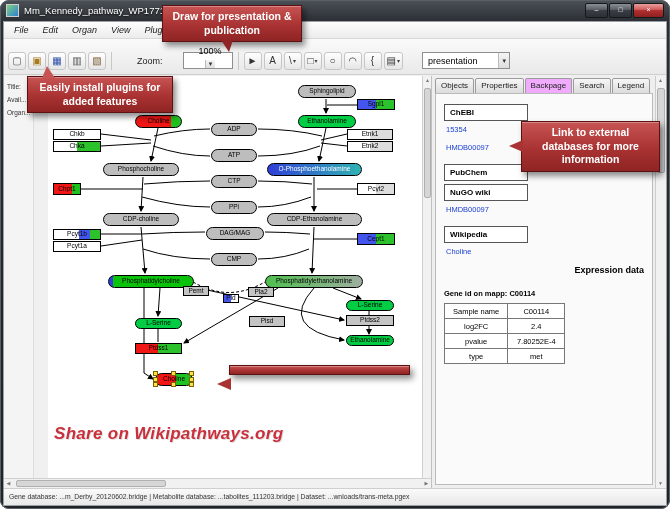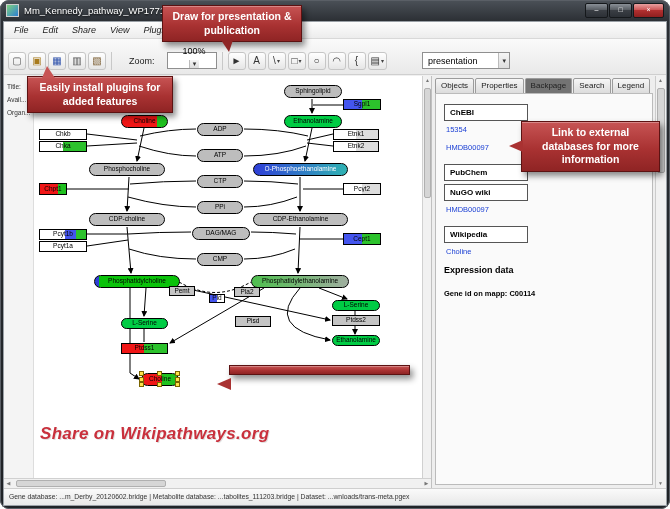--- a/index.html
+++ b/index.html
@@ -18,59 +18,59 @@
   .menubar{position:absolute;top:0;left:0;right:0;height:16px;background:linear-gradient(#fdfdfd,#ececec);
            border-bottom:1px solid #d8d8d8;display:flex;align-items:center;padding-left:3px;}
   .menu-item{font-size:9px;color:#222;padding:1px 7px;font-style:italic;}
   .toolbar{position:absolute;top:17px;left:0;right:0;height:36px;background:linear-gradient(#fafafa,#e9e9e9);
            border-bottom:1px solid #cfcfcf;display:flex;align-items:center;padding:8px 4px 0 4px;box-sizing:border-box;}
   .tb-group{display:flex;gap:2px;}
   .tb-btn{min-width:18px;height:18px;border:1px solid #c6c6c6;border-radius:3px;background:linear-gradient(#ffffff,#e6e6e6);
           display:flex;align-items:center;justify-content:center;font-size:10px;padding:0 2px;box-sizing:border-box;}
   .tb-dd{font-size:6px;color:#444;margin-left:1px;}
   .tb-sep{width:1px;height:18px;background:#c8c8c8;margin:0 5px;flex:none;}
-  .zoom-label{font-size:9px;color:#222;margin:0 12px;}
+  .zoom-label{font-size:9px;color:#222;margin:0 20px;}
   .combo{height:17px;background:#fff;border:1px solid #8f8f8f;display:flex;align-items:center;font-size:9px;
          padding:0 0 0 5px;gap:4px;box-sizing:border-box;}
   .combo .dd{font-size:7px;color:#333;border-left:1px solid #bbb;padding:0 3px;height:100%;display:flex;align-items:center;
              background:linear-gradient(#f5f5f5,#dddddd);}
   .combo.zoom{width:50px;justify-content:flex-end;flex-direction:column;}
   .combo.viz{margin-left:auto;margin-right:152px;width:88px;justify-content:space-between;}
   .main{position:absolute;top:54px;left:0;right:0;bottom:17px;}
   .side-info{position:absolute;left:0;top:0;width:30px;bottom:9px;background:#f4f4f4;border-right:1px solid #dddddd;
              overflow:hidden;padding:4px 0 0 3px;box-sizing:border-box;}
   .side-line{font-size:6.5px;color:#333;line-height:13px;white-space:nowrap;}
-  .canvas{position:absolute;left:30px;top:0;width:388px;bottom:9px;background:#fff;overflow:hidden;}
+  .canvas{position:absolute;left:44px;top:0;width:388px;bottom:9px;background:#fff;overflow:hidden;}
   .edges{position:absolute;left:0;top:0;}
   .pw-node{position:absolute;border:1px solid #000;box-sizing:border-box;display:flex;align-items:center;justify-content:center;
            font-size:6.5px;line-height:1;white-space:nowrap;overflow:visible;color:#000;}
   .pw-node > span{overflow:hidden;}
   .pw-met{border-radius:7px;}
   .handle{position:absolute;width:5px;height:5px;background:#ffe24a;border:1px solid #7a6400;box-sizing:border-box;z-index:5;}
   .share-text{position:absolute;left:6px;top:348px;font-size:17px;font-weight:700;font-style:italic;color:#c9303c;
               letter-spacing:.3px;text-shadow:1px 1px 0 rgba(0,0,0,.12);z-index:20;white-space:nowrap;}
   .sb{position:absolute;background:#f1f1f1;}
   .canvas-vsb{left:418px;top:0;width:9px;bottom:0;border-left:1px solid #d0d0d0;}
   .canvas-hsb{left:0;bottom:-9px;height:9px;width:427px;border-top:1px solid #d0d0d0;}
   .main .canvas-hsb{bottom:0;}
   .sb-arrow{position:absolute;font-size:5px;color:#777;width:9px;height:9px;text-align:center;line-height:9px;}
   .sb-arrow.top{top:0;} .sb-arrow.bottom{bottom:0;} .sb-arrow.left{left:0;} .sb-arrow.right{right:0;}
   .sb-thumb{position:absolute;background:#d6d6d6;border:1px solid #b0b0b0;border-radius:2px;box-sizing:border-box;}
   .right-panel{position:absolute;left:427px;top:0;right:0;bottom:0;background:#eeeeee;border-left:1px solid #c0c0c0;}
   .tabs{position:absolute;top:2px;left:3px;display:flex;gap:1px;}
   .tab{font-size:8px;padding:2px 5px 3px;border:1px solid #9c9c9c;background:linear-gradient(#f6f6f6,#dcdcdc);
        border-radius:2px 2px 0 0;color:#222;}
-  .tab.active{background:#737373;border-bottom-color:#fafafa;}
+  .tab.active{background:#f0abfc;border-bottom-color:#fafafa;}
   .panel-content{position:absolute;top:17px;left:3px;right:13px;bottom:3px;background:#fafafa;border:1px solid #bbbbbb;
                  padding:7px 8px;box-sizing:border-box;overflow:hidden;}
   .bp-header{display:inline-block;width:84px;border:1px solid #555;background:#fff;font-weight:700;font-size:8px;
              padding:3px 5px;box-sizing:border-box;}
   .bp-value{font-size:7.5px;margin:4px 0 9px 2px;color:#111;}
   .bp-value.link{color:#1a3fd4;}
-  .expr-title{font-weight:700;font-size:9px;margin-top:3px;}
+  .expr-title{font-weight:700;font-size:9px;margin-top:3px;text-align:right;}
   .gene-id{font-weight:700;font-size:7.5px;margin-top:14px;}
   .expr-table{border-collapse:collapse;margin-top:5px;}
   .expr-table td{border:1px solid #777;background:#fff;font-size:7.5px;padding:2.5px 8px;text-align:center;min-width:40px;}
   .panel-vsb{right:0;top:0;width:10px;bottom:0;border-left:1px solid #cccccc;background:#f1f1f1;}
   .statusbar{position:absolute;left:0;right:0;bottom:0;height:16px;background:linear-gradient(#fafafa,#e8e8e8);
              border-top:1px solid #cfcfcf;font-size:6.8px;color:#333;line-height:16px;padding-left:5px;
              white-space:nowrap;overflow:hidden;}
   .callout{position:absolute;z-index:100;background:linear-gradient(180deg,#c75454,#a93232 55%,#8f2424);
            border:1px solid #5c1212;color:#fff;font-weight:700;font-size:10.5px;line-height:1.3;text-align:center;
            padding:4px 6px;box-sizing:border-box;box-shadow:3px 4px 6px rgba(0,0,0,.45),inset 0 1px 0 rgba(255,255,255,.3);}
@@ -94,21 +94,21 @@
       <div class="wbtn"><span>–</span></div>
       <div class="wbtn"><span>□</span></div>
       <div class="wbtn close"><span>×</span></div>
     </div>
   </div>
 
   <div class="client">
     <div class="menubar" id="menu-bar">
         <span class="menu-item">File</span>
         <span class="menu-item">Edit</span>
-        <span class="menu-item">Share</span>
+        <span class="menu-item">Organ</span>
         <span class="menu-item">View</span>
         <span class="menu-item">Plugins</span>
         <span class="menu-item">Help</span>
       </div>
 
     <div class="toolbar">
       <div class="tb-group" id="tb-files">
           <div class="tb-btn">
             <span class="tb-glyph" style="color: rgb(85, 85, 85);">▢</span>
           </div>
@@ -363,20 +363,40 @@
         <div class="panel-content">
           <div id="bp-sections">
               <div class="bp-section"><div class="bp-header">ChEBI</div><div class="bp-value link">15354</div></div>
               <div class="bp-section"><div class="bp-value link">HMDB00097</div></div>
               <div class="bp-section"><div class="bp-header">PubChem</div></div>
               <div class="bp-section"><div class="bp-header">NuGO wiki</div><div class="bp-value link">HMDB00097</div></div>
               <div class="bp-section"><div class="bp-header">Wikipedia</div><div class="bp-value link">Choline</div></div>
             </div>
           <div class="expr-title">Expression data</div>
           <div class="gene-id">Gene id on mapp: C00114</div>
+          <table class="expr-table">
+              <tbody id="expr-tbody">
+                <tr>
+                  <td>Sample name</td>
+                  <td>C00114</td>
+                </tr>
+                <tr>
+                  <td>log2FC</td>
+                  <td>2.4</td>
+                </tr>
+                <tr>
+                  <td>pvalue</td>
+                  <td>7.80252E-4</td>
+                </tr>
+                <tr>
+                  <td>type</td>
+                  <td>met</td>
+                </tr>
+              </tbody>
+            </table>
         </div>
         <div class="sb panel-vsb">
           <span class="sb-arrow top">▲</span>
           <div class="sb-thumb" style="left:1px;right:1px;top:12px;height:85px;"></div>
           <span class="sb-arrow bottom">▼</span>
         </div>
       </div>
     </div>
 
     <div class="statusbar">Gene database: ...m_Derby_20120602.bridge | Metabolite database: ...tabolites_111203.bridge | Dataset: ...wnloads/trans-meta.pgex</div>

